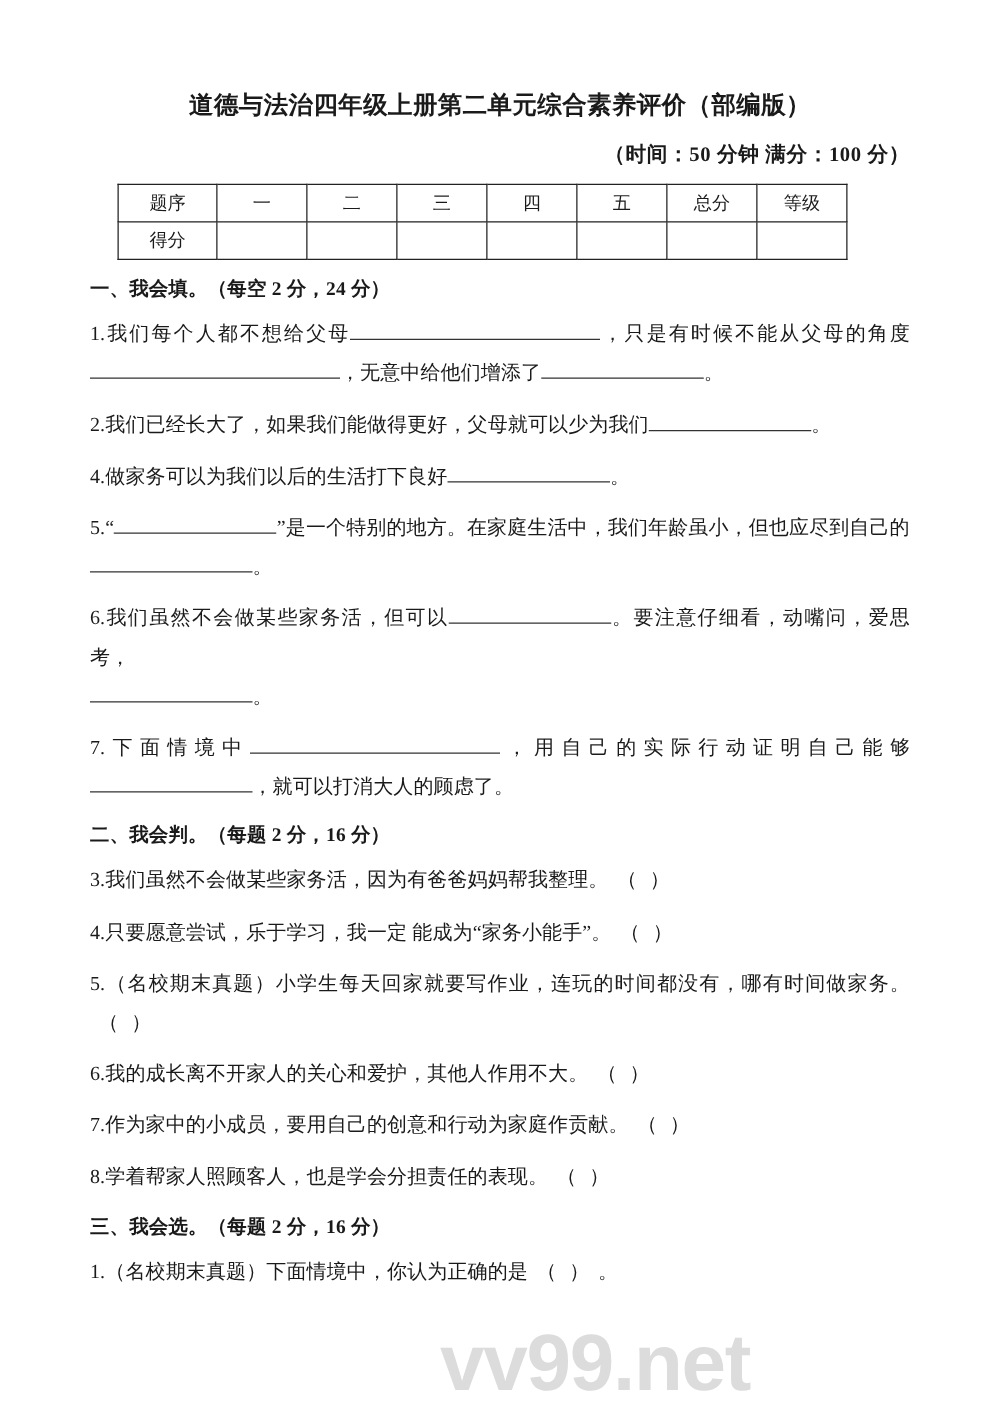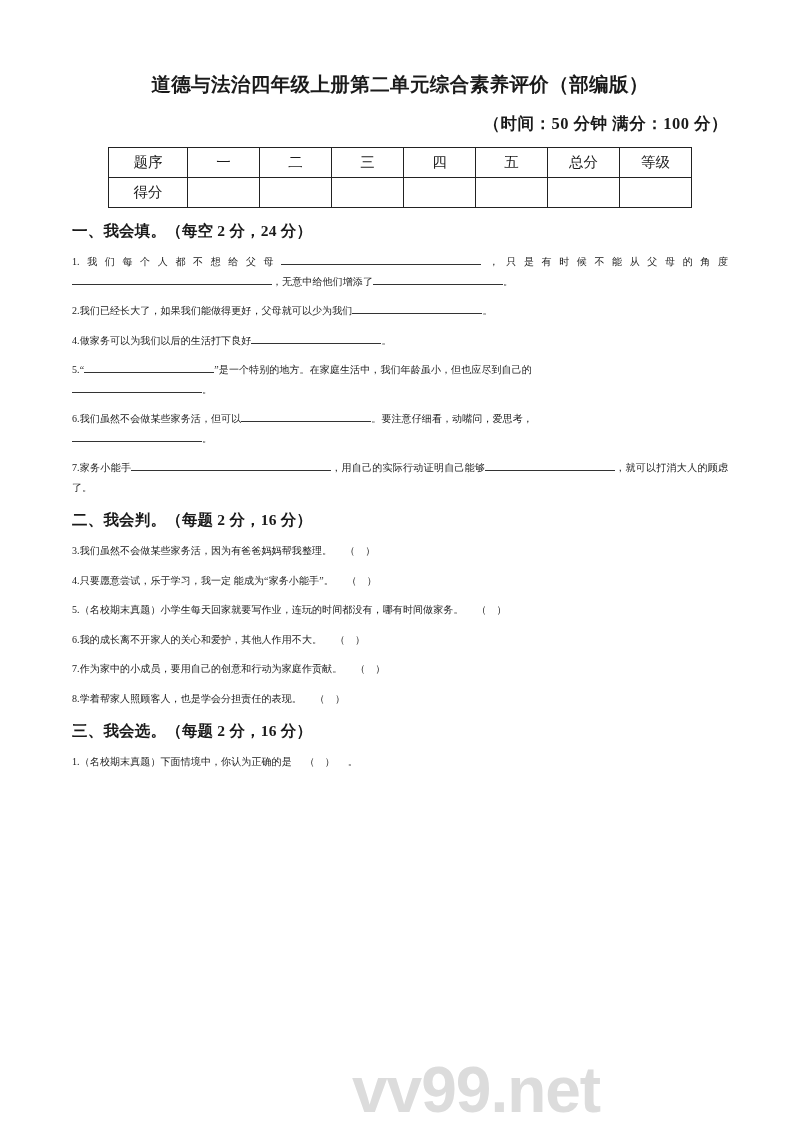--- a/index.html
+++ b/index.html
@@ -39,21 +39,21 @@
   }
   .doc-subtitle {
     text-align: right;
     font-size: 16.5px;
     font-weight: bold;
     margin: 14px 0 12px 0;
     letter-spacing: 0.5px;
   }
   table.score-table {
     border-collapse: collapse;
-    margin: 6px auto 8px 36px;
+    margin: 6px auto 8px 22px;
     width: 584px;
     table-layout: fixed;
   }
   table.score-table td {
     border: 1px solid #222;
     height: 29px;
     text-align: center;
     font-size: 14.5px;
     font-family: "Liberation Serif", "DejaVu Serif", serif;
     padding: 0;
@@ -61,21 +61,21 @@
   table.score-table td.headcol {
     width: 78px;
   }
   .section-head {
     font-size: 15.5px;
     font-weight: bold;
     margin: 13px 0 6px 0;
     letter-spacing: 0.2px;
   }
   .q {
-    font-size: 10px;
+    font-size: 16px;
     line-height: 1.95;
     margin: 10px 0 2px 0;
     text-align: justify;
     letter-spacing: 0.1px;
   }
   .blank {
     display: inline-block;
     border-bottom: 1px solid #333;
     vertical-align: baseline;
     height: 1.05em;
@@ -153,21 +153,21 @@
 
     <div class="q">
       <span>5.</span><span>“</span><span class="blank b-lg"></span><span>”是一个特别的地方。在家庭生活中，我们年龄虽小，但也应尽到自己的</span><br><span class="blank b-lg"></span><span>。</span>
     </div>
 
     <div class="q">
       <span>6.</span><span>我们虽然不会做某些家务活，但可以</span><span class="blank b-lg"></span><span>。要注意仔细看，动嘴问，爱思考，</span><br><span class="blank b-lg"></span><span>。</span>
     </div>
 
     <div class="q">
-      <span>7.</span><span>家务小能手</span><span class="blank b-xxl"></span><span>，用自己的实际行动证明自己能够</span><span class="blank b-lg"></span><span>，就可以打消大人的顾虑了。</span>
+      <span>7.</span><span>下面情境中</span><span class="blank b-xxl"></span><span>，用自己的实际行动证明自己能够</span><span class="blank b-lg"></span><span>，就可以打消大人的顾虑了。</span>
     </div>
 
     <div class="section-head">二、我会判。（每题 2 分，16 分）</div>
 
 
 
     <div class="q">
       <span>3.</span><span>我们虽然不会做某些家务活，因为有爸爸妈妈帮我整理。</span><span class="paren">（<span class="sp"></span>）</span>
     </div>
 

